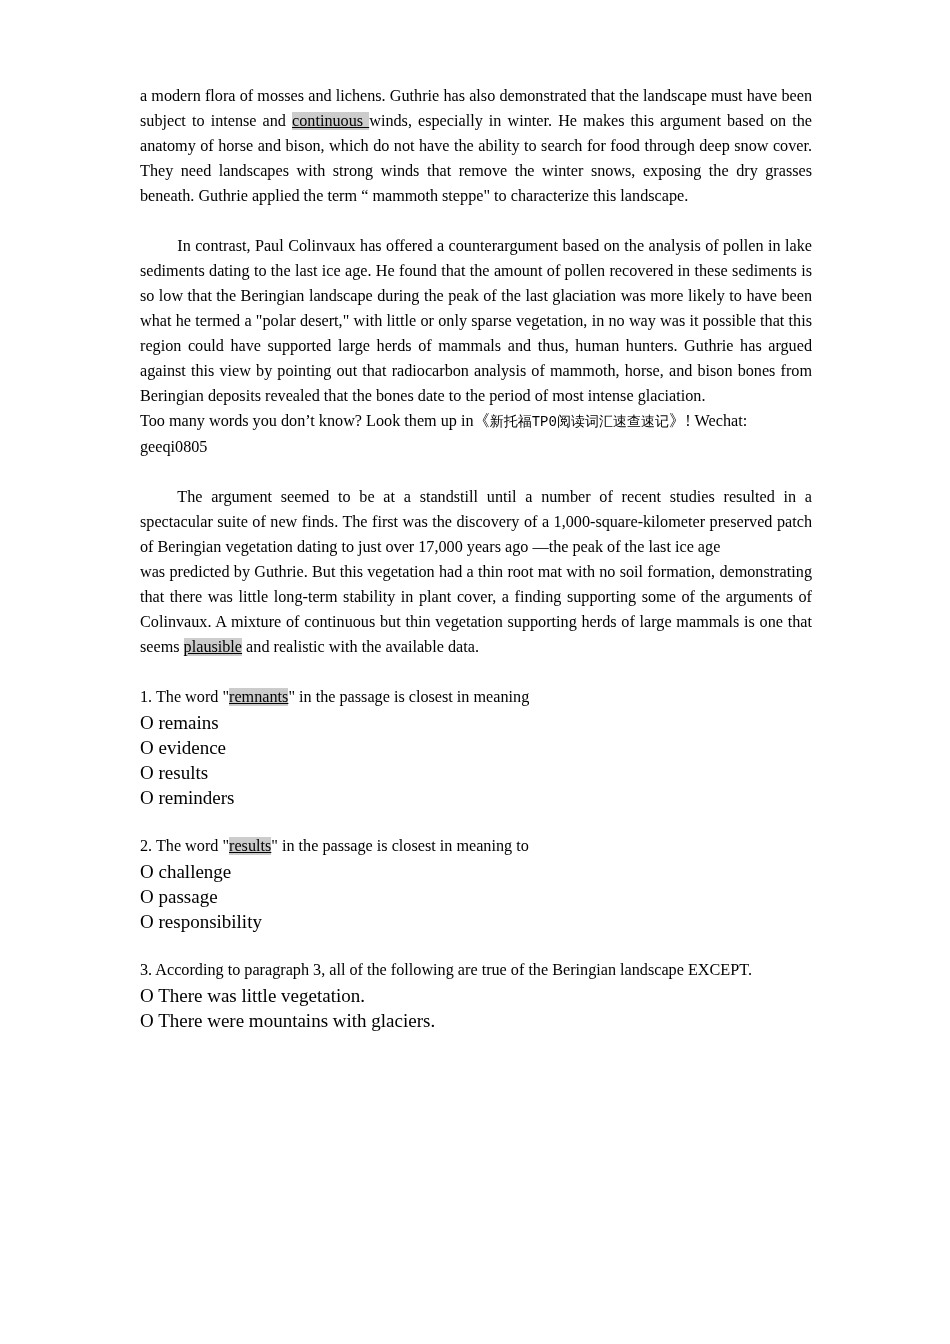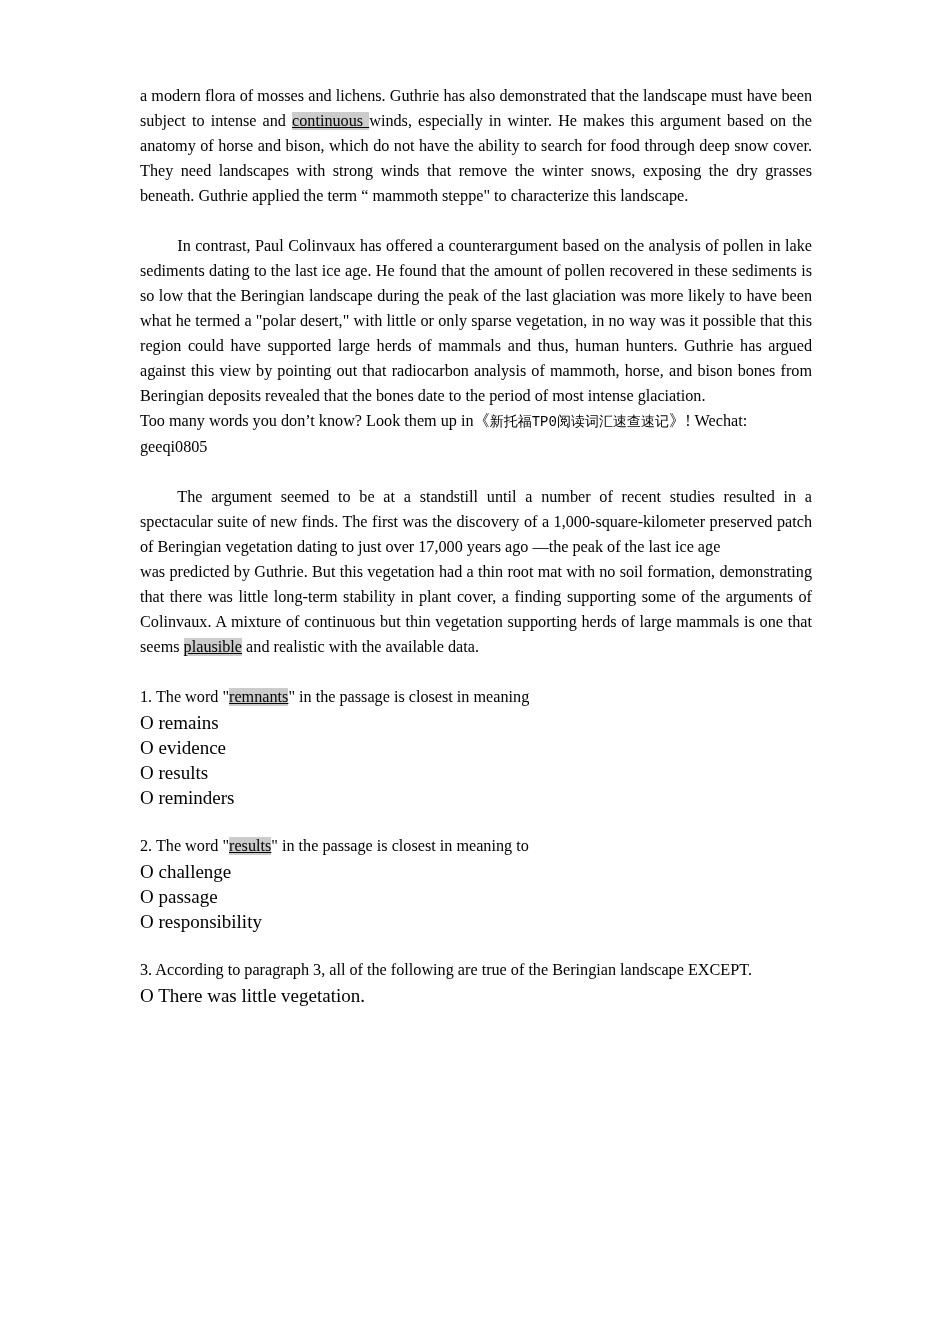--- a/index.html
+++ b/index.html
@@ -101,15 +101,16 @@
 
     <p class="qline"><span>2.</span><span class="nb"> </span><span>The word "</span><span class="hl">results</span><span>" in the passage is closest in meaning to</span></p>
     <p class="opt"><span>O</span> <span>challenge</span></p>
     <p class="opt"><span>O</span> <span>passage</span></p>
     <p class="opt"><span>O</span> <span>responsibility</span></p>
 
     <div class="gap-small"></div>
 
     <p class="qline"><span>3.</span><span class="nb"> </span><span>According to paragraph 3, all of the following are true of the Beringian landscape EXCEPT.</span></p>
     <p class="opt"><span>O</span> <span>There was little vegetation.</span></p>
+    <p class="opt"><span>O</span> <span>There were mountains with glaciers.</span></p>
 
   </div>
 </div>
 
 </body></html>

